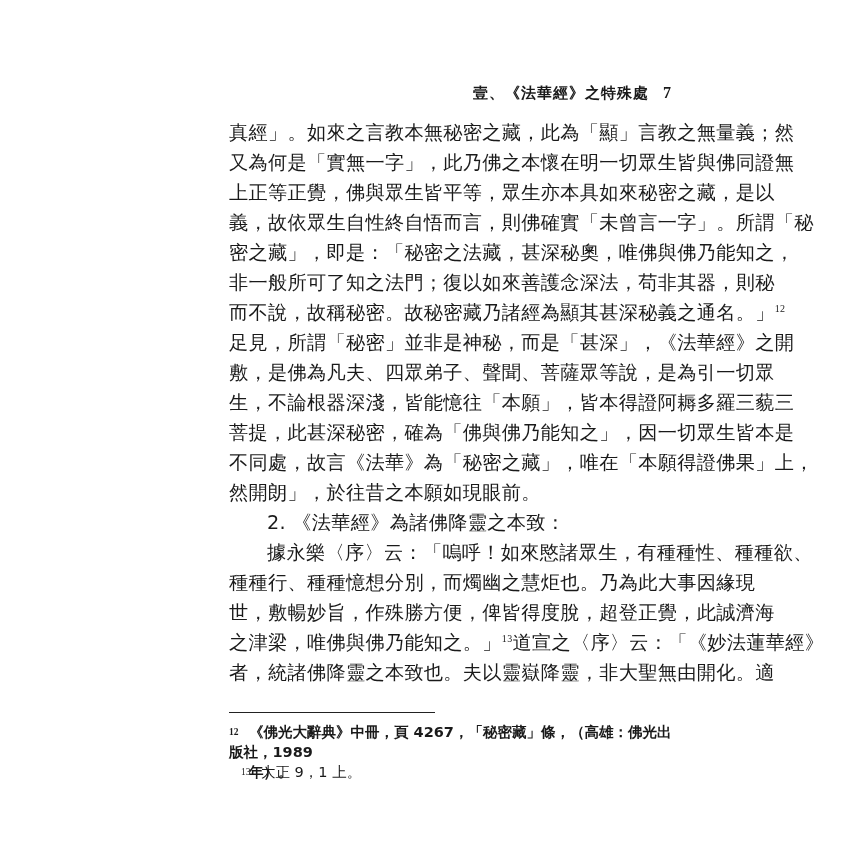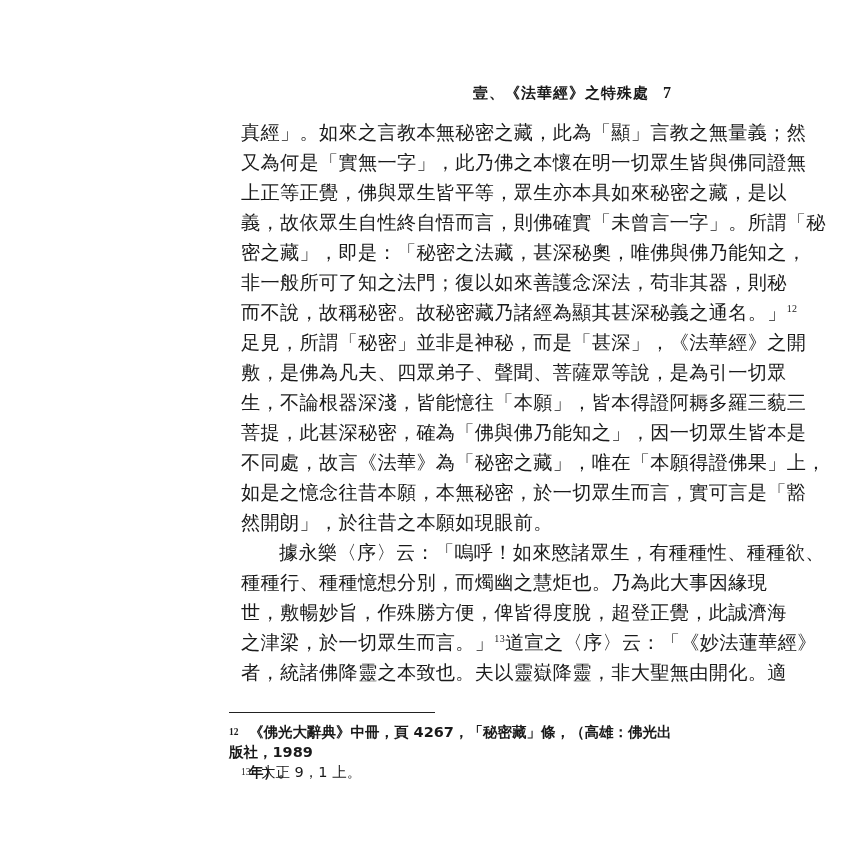--- a/index.html
+++ b/index.html
@@ -1,21 +1,21 @@
 <!DOCTYPE html>
 <html><head>
   <meta charset="utf-8">
   <style>
     html, body { margin:0; padding:0; background:#ffffff; }
     body { width:850px; height:850px; position:relative; overflow:hidden;
            font-family:"DejaVu Serif", "Liberation Serif", serif; color:#1a1a1a; }
     .header { position:absolute; top:84px; right:178px; font-size:15px; letter-spacing:1px;
               font-weight:bold; display:flex; align-items:baseline; gap:14px; }
     .header .pno { font-family:"Liberation Serif", serif; font-size:16px; }
-    .body { position:absolute; top:118px; left:229px; width:449px;margin-left:12px; }
+    .body { position:absolute; top:118px; left:229px; width:449px; }
     .line { font-size:19.2px; line-height:30px; height:30px; white-space:nowrap;
             letter-spacing:0.3px; font-family:"DejaVu Sans", sans-serif; }
     .indent { padding-left:38px; }
     sup { font-size:10px; vertical-align:top; position:relative; top:-4px; font-family:"Liberation Serif", serif; }
     .rule { position:absolute; top:712px; left:229px; width:206px; border-top:1px solid #222; }
     .fn { position:absolute; left:229px; width:450px; font-size:14.5px; line-height:20px;
           font-family:"DejaVu Sans", sans-serif; }
     .fn .n { font-size:9.5px; vertical-align:top; font-family:"Liberation Serif", serif; display:inline-block; width:20px; }
     .fn .cont { padding-left:20px; }
   </style>
@@ -33,26 +33,26 @@
     <div class="line"><span>上正等正覺，佛與眾生皆平等，眾生亦本具如來秘密之藏，是以</span></div>
     <div class="line"><span>義，故依眾生自性終自悟而言，則佛確實「未曾言一字」。所謂「秘</span></div>
     <div class="line"><span>密之藏」，即是：「秘密之法藏，甚深秘奧，唯佛與佛乃能知之，</span></div>
     <div class="line"><span>非一般所可了知之法門；復以如來善護念深法，苟非其器，則秘</span></div>
     <div class="line"><span>而不說，故稱秘密。故秘密藏乃諸經為顯其甚深秘義之通名。」</span><sup>12</sup></div>
     <div class="line"><span>足見，所謂「秘密」並非是神秘，而是「甚深」，《法華經》之開</span></div>
     <div class="line"><span>敷，是佛為凡夫、四眾弟子、聲聞、菩薩眾等說，是為引一切眾</span></div>
     <div class="line"><span>生，不論根器深淺，皆能憶往「本願」，皆本得證阿耨多羅三藐三</span></div>
     <div class="line"><span>菩提，此甚深秘密，確為「佛與佛乃能知之」，因一切眾生皆本是</span></div>
     <div class="line"><span>不同處，故言《法華》為「秘密之藏」，唯在「本願得證佛果」上，</span></div>
-    <div class="line"><span>如是之憶念往昔本願，本無秘密，於一切眾生而言，實可言是「豁</span></div>
     <div class="line"><span>然開朗」，於往昔之本願如現眼前。</span></div>
+    <div class="line indent"><span>2. 《法華經》為諸佛降靈之本致：</span></div>
     <div class="line indent"><span>據永樂〈序〉云：「嗚呼！如來愍諸眾生，有種種性、種種欲、</span></div>
     <div class="line"><span>種種行、種種憶想分別，而燭幽之慧炬也。乃為此大事因緣現</span></div>
     <div class="line"><span>世，敷暢妙旨，作殊勝方便，俾皆得度脫，超登正覺，此誠濟海</span></div>
-    <div class="line"><span>之津梁，於一切眾生而言。」</span><sup>13</sup><span>道宣之〈序〉云：「《妙法蓮華經》</span></div>
+    <div class="line"><span>之津梁，唯佛與佛乃能知之。」</span><sup>13</sup><span>道宣之〈序〉云：「《妙法蓮華經》</span></div>
     <div class="line"><span>者，統諸佛降靈之本致也。夫以靈嶽降靈，非大聖無由開化。適</span></div>
   </div>
 
 <div class="rule"></div>
 
 <div class="fn" style="top:722px;font-weight:bold;">
   <div><span class="n">12</span><span>《佛光大辭典》中冊，頁 4267，「秘密藏」條，（高雄：佛光出版社，1989</span></div>
   <div class="cont">年）。</div>
 </div>
 <div class="fn" style="top:762px;margin-left:12px;">

